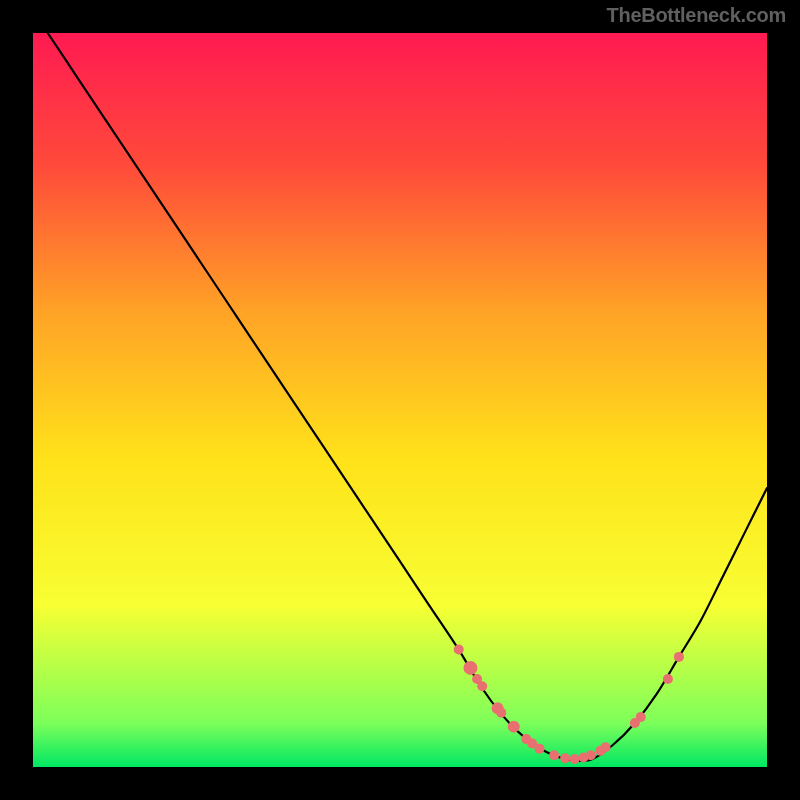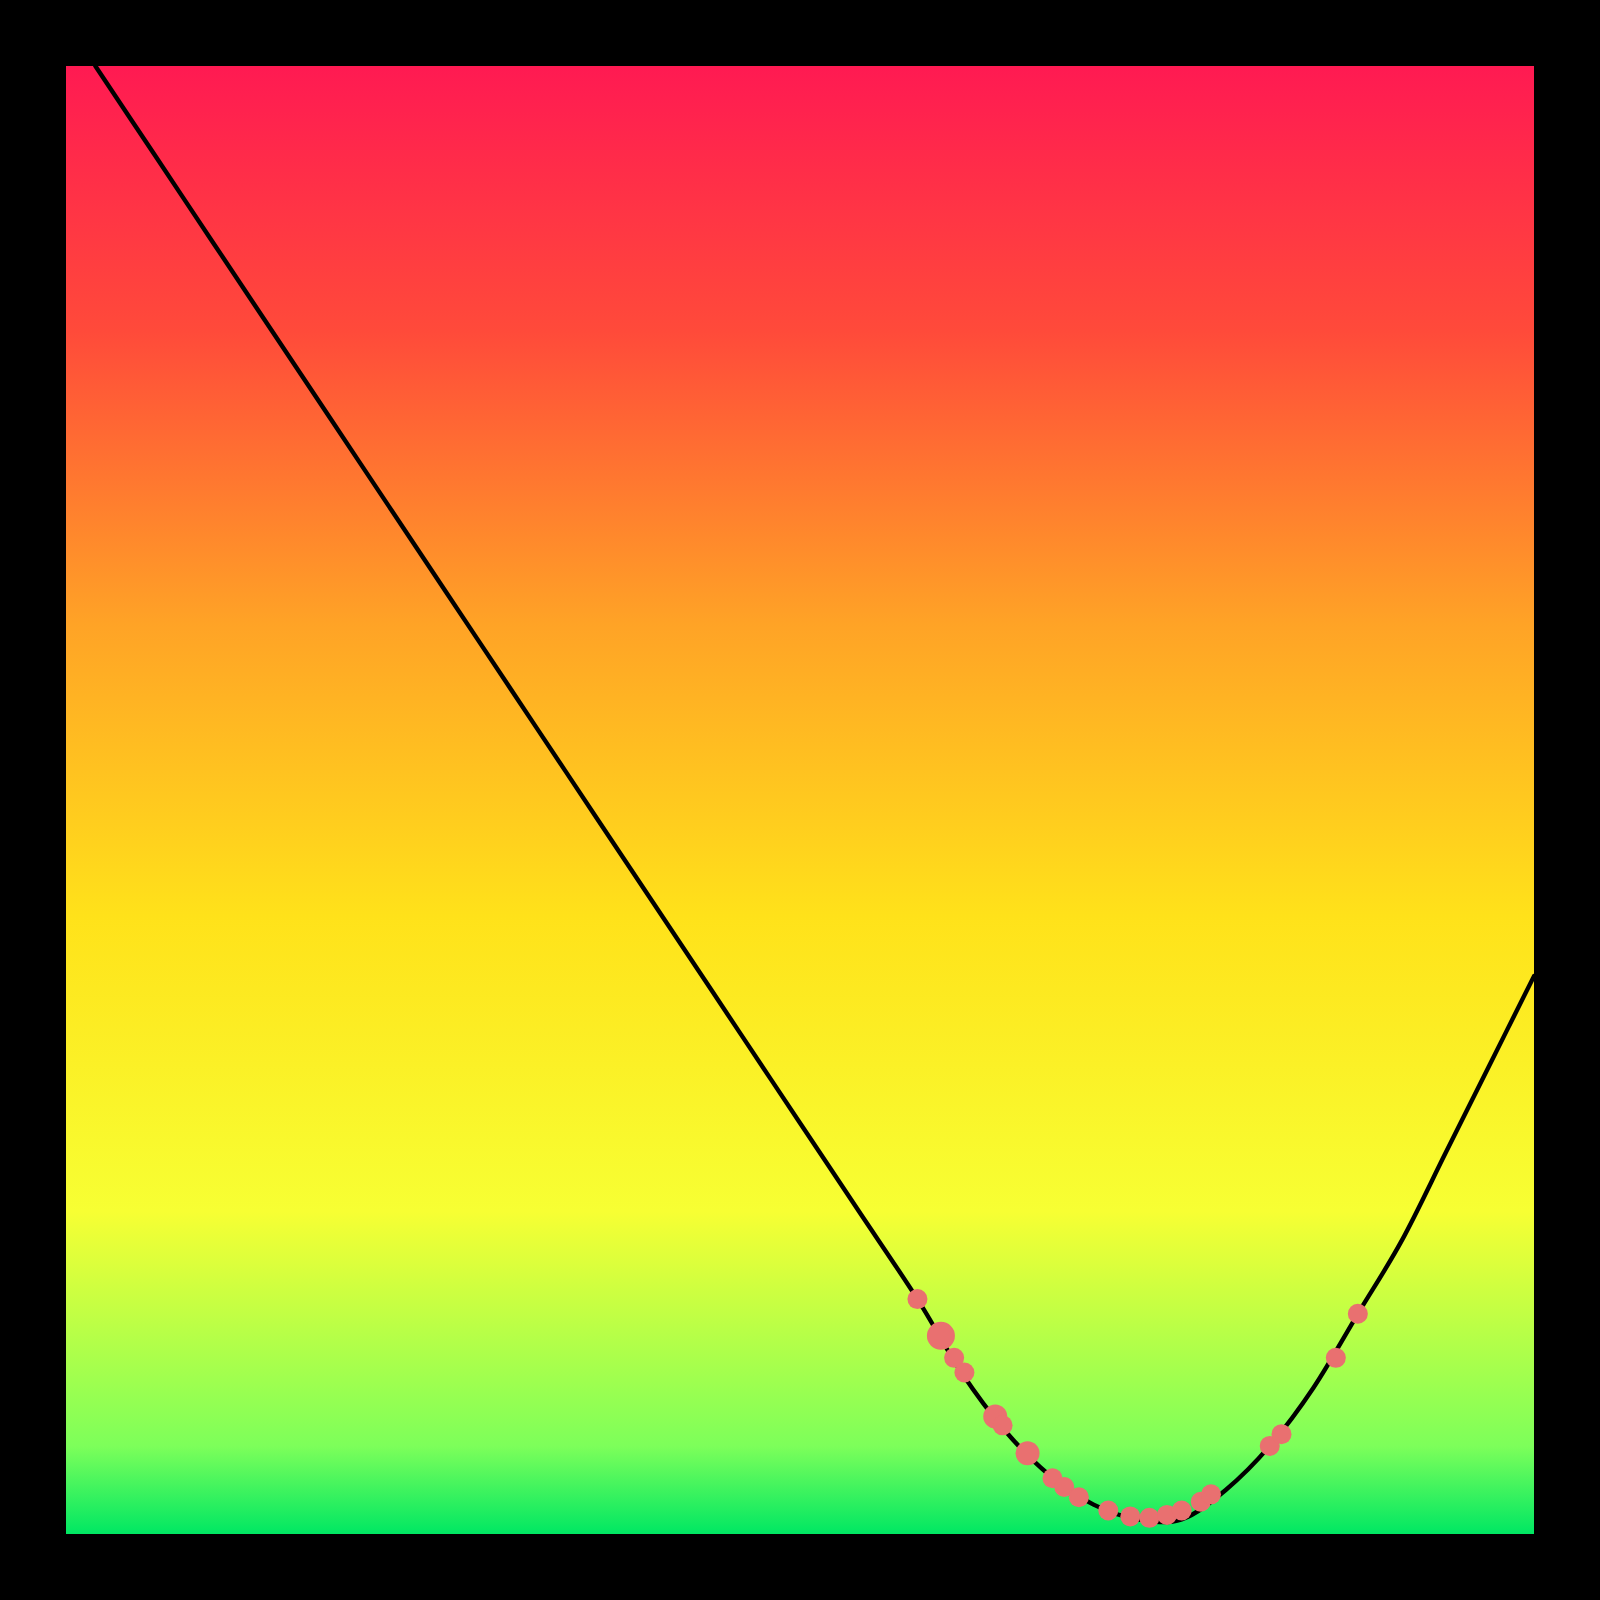--- a/index.html
+++ b/index.html
@@ -35,20 +35,21 @@
     height: 734px;
   }
   svg {
     display: block;
   }
 </style>
 </head>
 <body>
 
 <div class="frame">
+  <div class="attribution">TheBottleneck.com</div>
 
   <div class="plot-wrap">
     <svg id="chart-svg" width="734" height="734" viewBox="0 0 734 734">
       <defs>
         <linearGradient id="bg-grad" x1="0" y1="0" x2="0" y2="1">
             <stop offset="0%" stop-color="#ff1a52"></stop>
             <stop offset="18%" stop-color="#ff4a3a"></stop>
             <stop offset="38%" stop-color="#ffa326"></stop>
             <stop offset="58%" stop-color="#ffe21a"></stop>
             <stop offset="78%" stop-color="#f7ff33"></stop>

